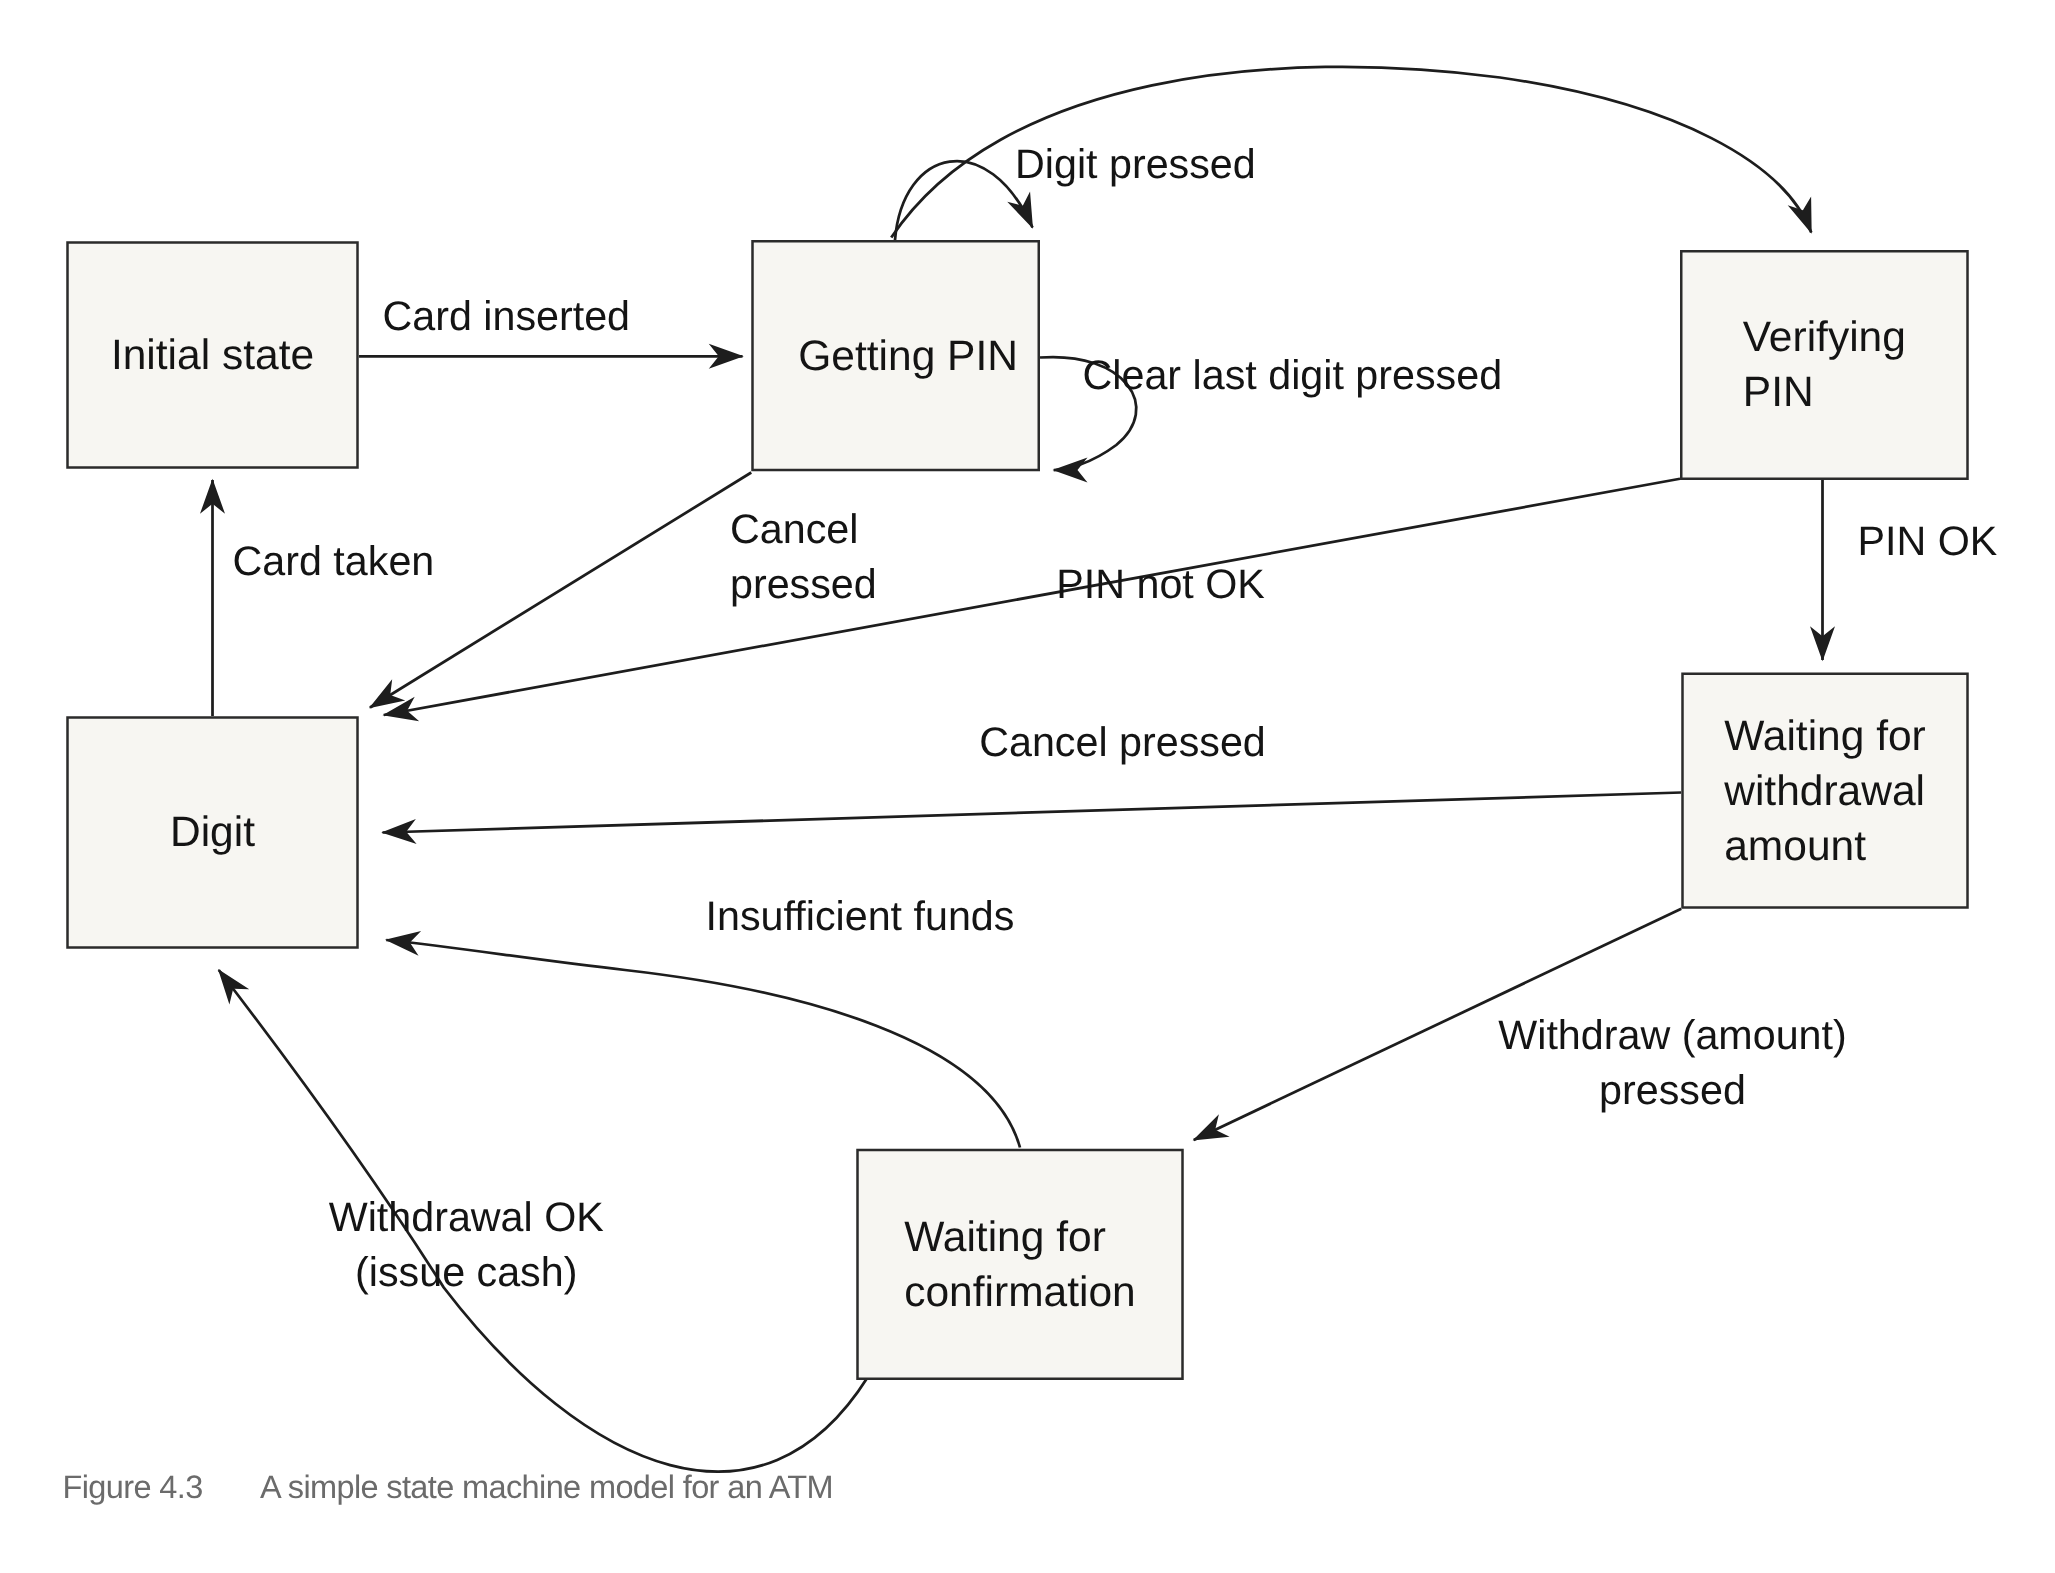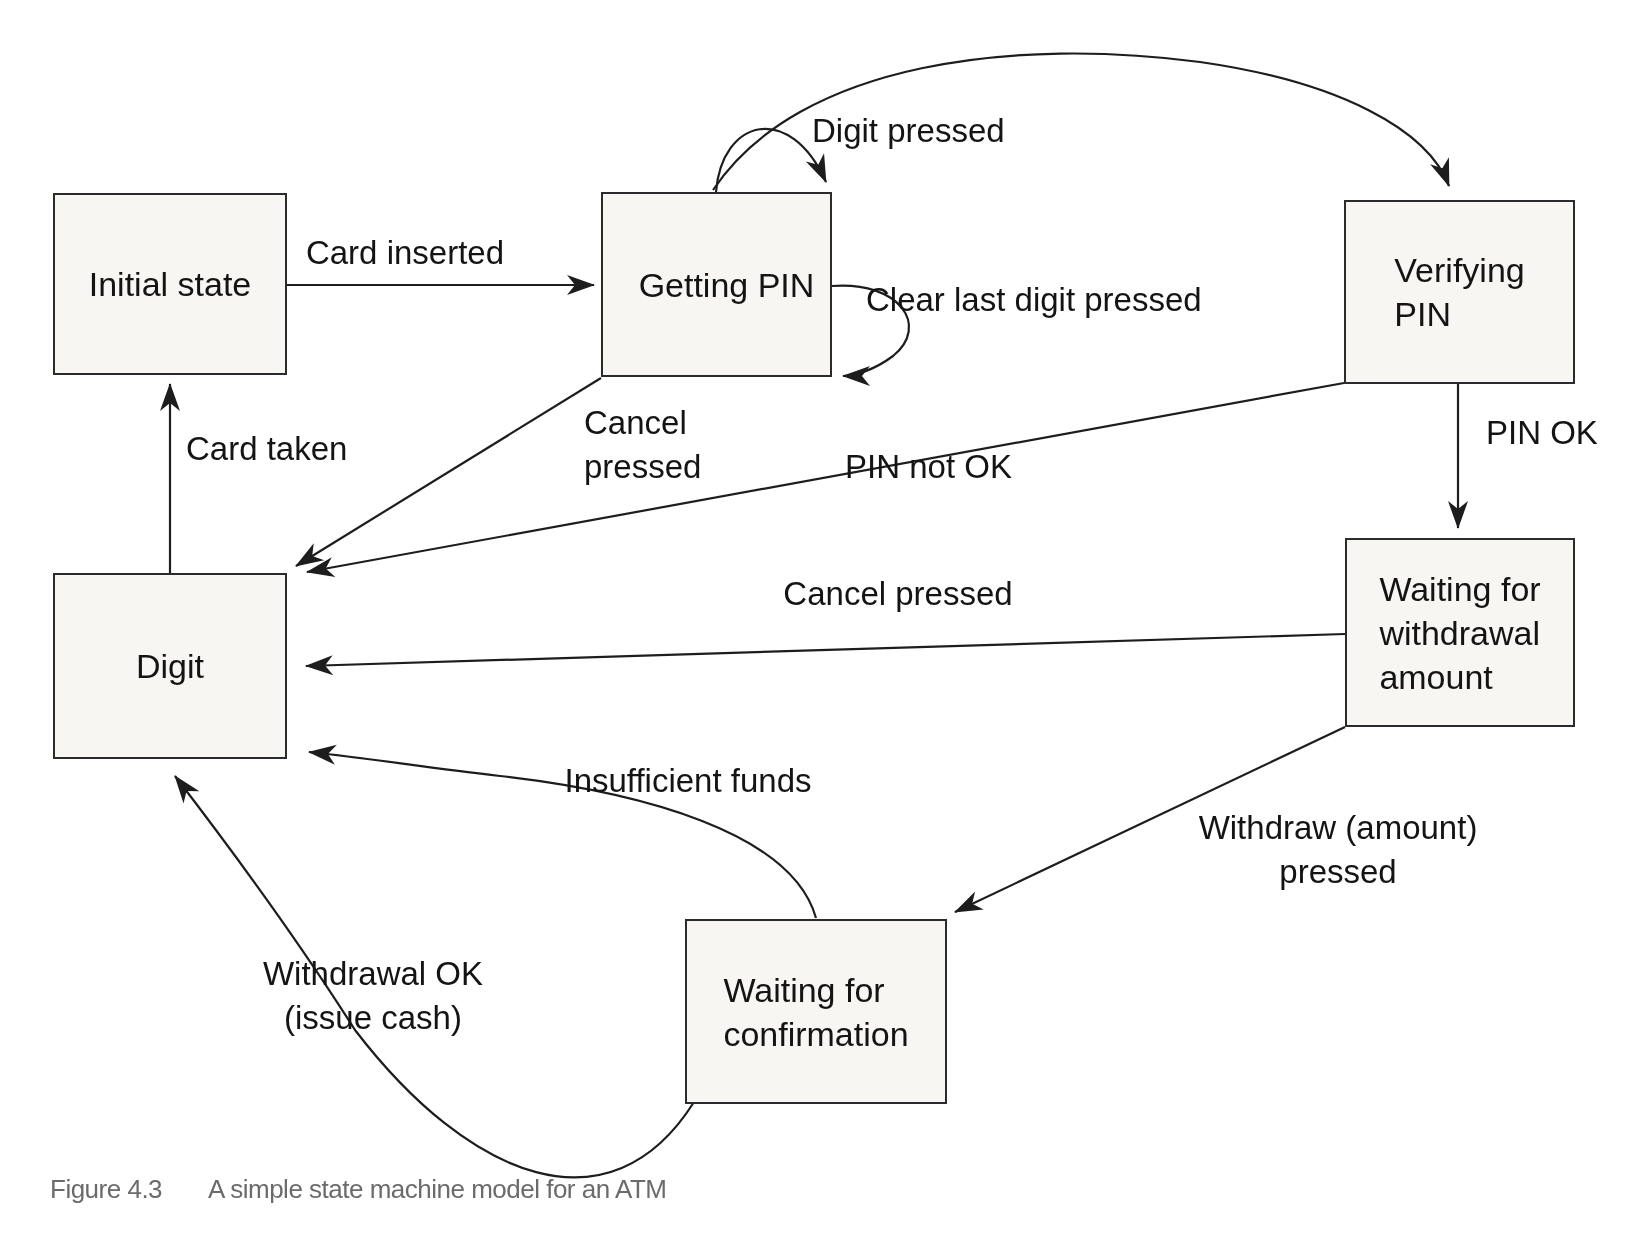--- a/index.html
+++ b/index.html
@@ -118,21 +118,21 @@
 
   <div class="edge-label" style="left:845px; top:445px;">PIN not OK</div>
 
   <div class="edge-label" style="left:1474px; top:411px;margin-left:12px;">PIN OK</div>
 
   <div class="edge-label center" style="left:748px; top:572px; width:300px;">Cancel pressed</div>
 
   <div class="edge-label center" style="left:1156px; top:806px; width:364px;">Withdraw (amount)
 pressed</div>
 
-  <div class="edge-label center" style="left:558px; top:759px; width:260px;">Insufficient funds</div>
+  <div class="edge-label center" style="left:558px; top:711px; width:260px;">Insufficient funds</div>
 
   <div class="edge-label center" style="left:218px; top:952px; width:310px;">Withdrawal OK
 (issue cash)</div>
 
   <div class="edge-label" style="left:186px; top:427px;">Card taken</div>
 
   <div class="caption">
     <span class="fig-label">Figure 4.3</span><span class="fig-title">A simple state machine model for an ATM</span>
   </div>
 

